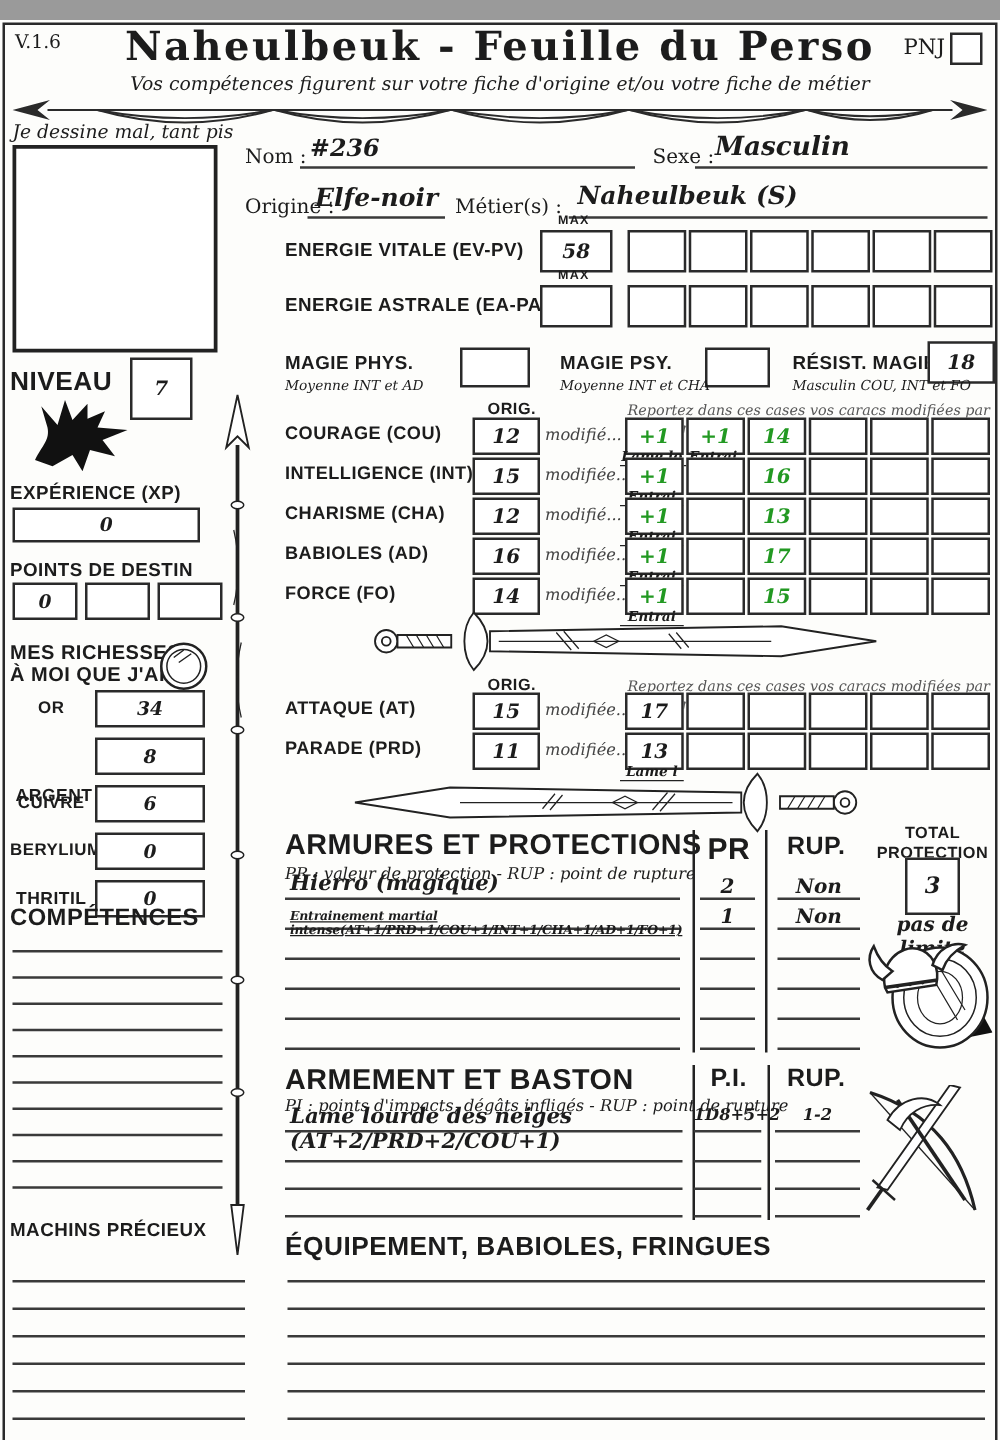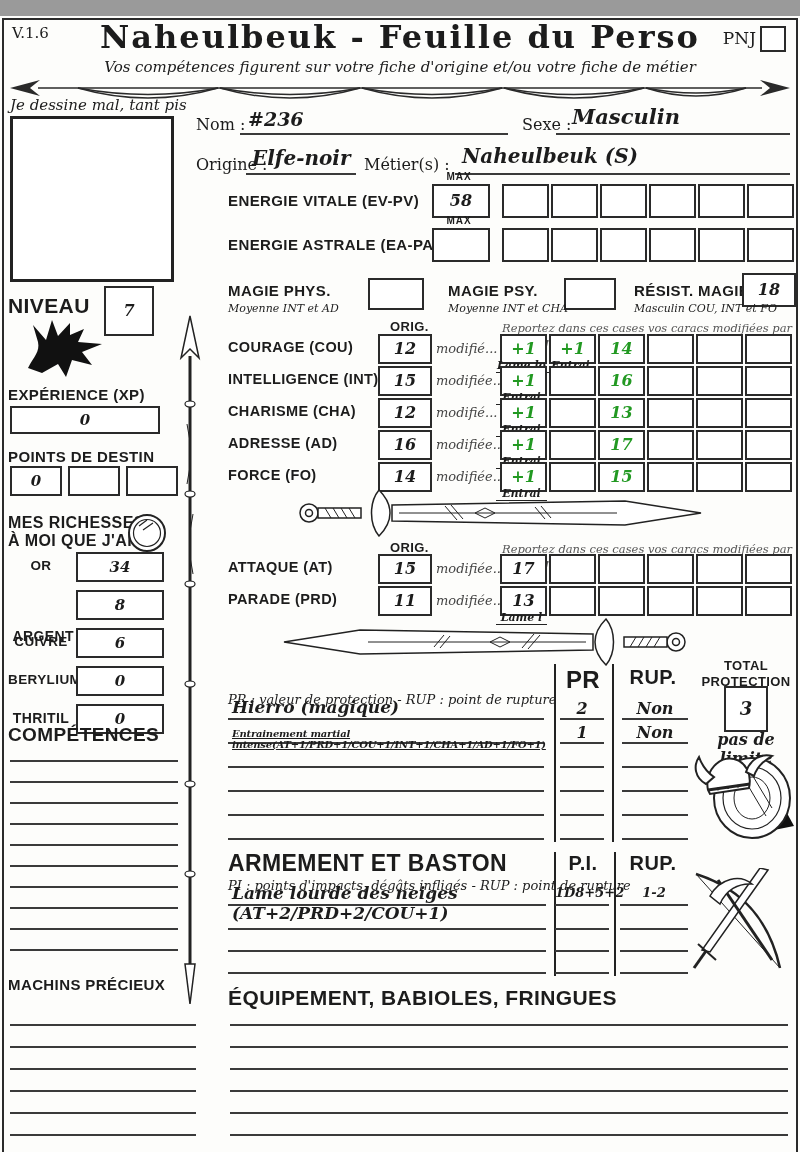--- a/index.html
+++ b/index.html
@@ -259,21 +259,21 @@
         <span class="hand green">+1</span>
       </div>
       <div class="note" style="left: 496px; top: 408px; width: 51px;">Entrai</div>
       <div class="box" style="left: 549px; top: 382px; width: 43px; height: 26px;"></div>
       <div class="box" style="left: 598px; top: 382px; width: 43px; height: 26px;">
         <span class="hand green">13</span>
       </div>
       <div class="box" style="left: 647px; top: 382px; width: 43px; height: 26px;"></div>
       <div class="box" style="left: 696px; top: 382px; width: 43px; height: 26px;"></div>
       <div class="box" style="left: 745px; top: 382px; width: 43px; height: 26px;"></div>
-      <div class="abs head" style="left: 228px; top: 419px; font-size: 14.5px;">ADRESSE (AD)</div>
+      <div class="abs head" style="left: 228px; top: 419px; font-size: 14.5px;">BABIOLES (AD)</div>
       <div class="box" style="left: 378px; top: 414px; width: 50px; height: 26px;">
         <span class="hand">16</span>
       </div>
       <div class="abs calli" style="left: 436px; top: 421px; font-size: 13px; color: rgb(68, 68, 68);">modifiée...</div>
       <div class="box" style="left: 500px; top: 414px; width: 43px; height: 26px;">
         <span class="hand green">+1</span>
       </div>
       <div class="note" style="left: 496px; top: 440px; width: 51px;">Entrai</div>
       <div class="box" style="left: 549px; top: 414px; width: 43px; height: 26px;"></div>
       <div class="box" style="left: 598px; top: 414px; width: 43px; height: 26px;">
@@ -351,20 +351,21 @@
         <circle cx="14" cy="27" r="3.5"></circle>
       <path d="M23,22 H66 V32 H23 Z"></path>
       <path d="M30,22 L36,32 M38,22 L44,32 M46,22 L52,32 M54,22 L60,32" stroke-width="1"></path>
       <path d="M84,4 C74,16 74,38 84,50 C92,42 95,34 95,27 C95,20 92,12 84,4 Z"></path>
       <path d="M97,19 L330,15 L406,27 L330,39 L97,35 Z"></path>
     </g>
     <path d="M104,27 H322 M150,20 L162,34 M156,19 L168,33 M240,21 L250,33 M246,20 L256,32" stroke="#222" stroke-width="1" fill="none"></path>
     <polygon points="180,27 190,22 200,27 190,32" fill="none" stroke="#222" stroke-width="1"></polygon>
   </svg>
 
+  <div class="abs head" style="left:228px;top:646px;font-size:23px;">ARMURES ET PROTECTIONS</div>
   <div class="abs calli" style="left:228px;top:676px;font-size:13px;">PR : valeur de protection - RUP : point de rupture</div>
   <div class="colsep" style="left:554px;top:648px;height:178px;"></div>
   <div class="colsep" style="left:612px;top:648px;height:178px;"></div>
   <div class="abs head" style="left:554px;top:650px;width:58px;text-align:center;font-size:24px;">PR</div>
   <div class="abs head" style="left:614px;top:650px;width:78px;text-align:center;font-size:20px;">RUP.</div>
   <div class="abs head" style="left:698px;top:642px;width:96px;text-align:center;font-size:13px;line-height:1.2;">TOTAL PROTECTION</div>
   <div class="box" style="left:724px;top:670px;width:40px;height:42px;">
     <span class="hand" style="font-size:18px;">3</span>
     </div>
   <div class="abs calli" style="left:694px;top:714px;width:104px;text-align:center;font-size:16px;font-weight:bold;">pas de limite</div>

